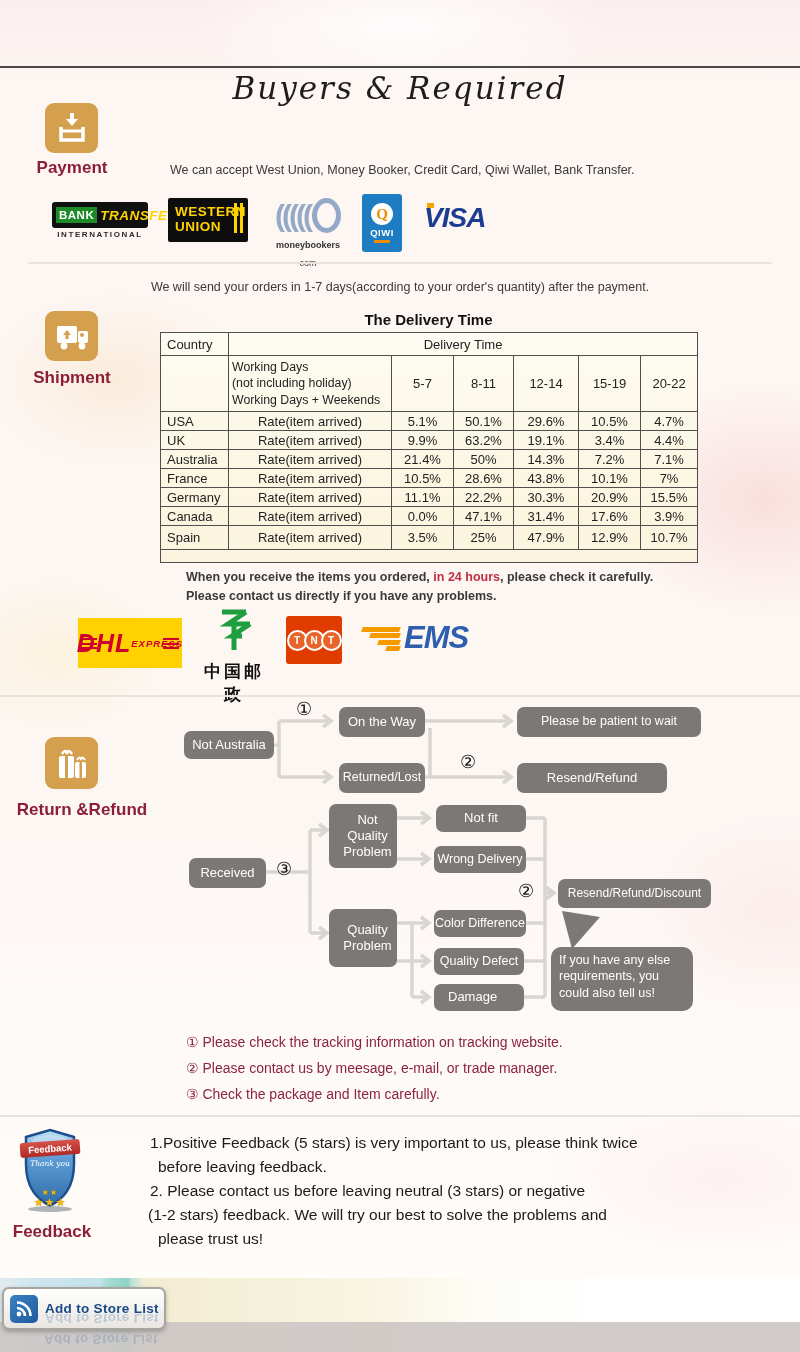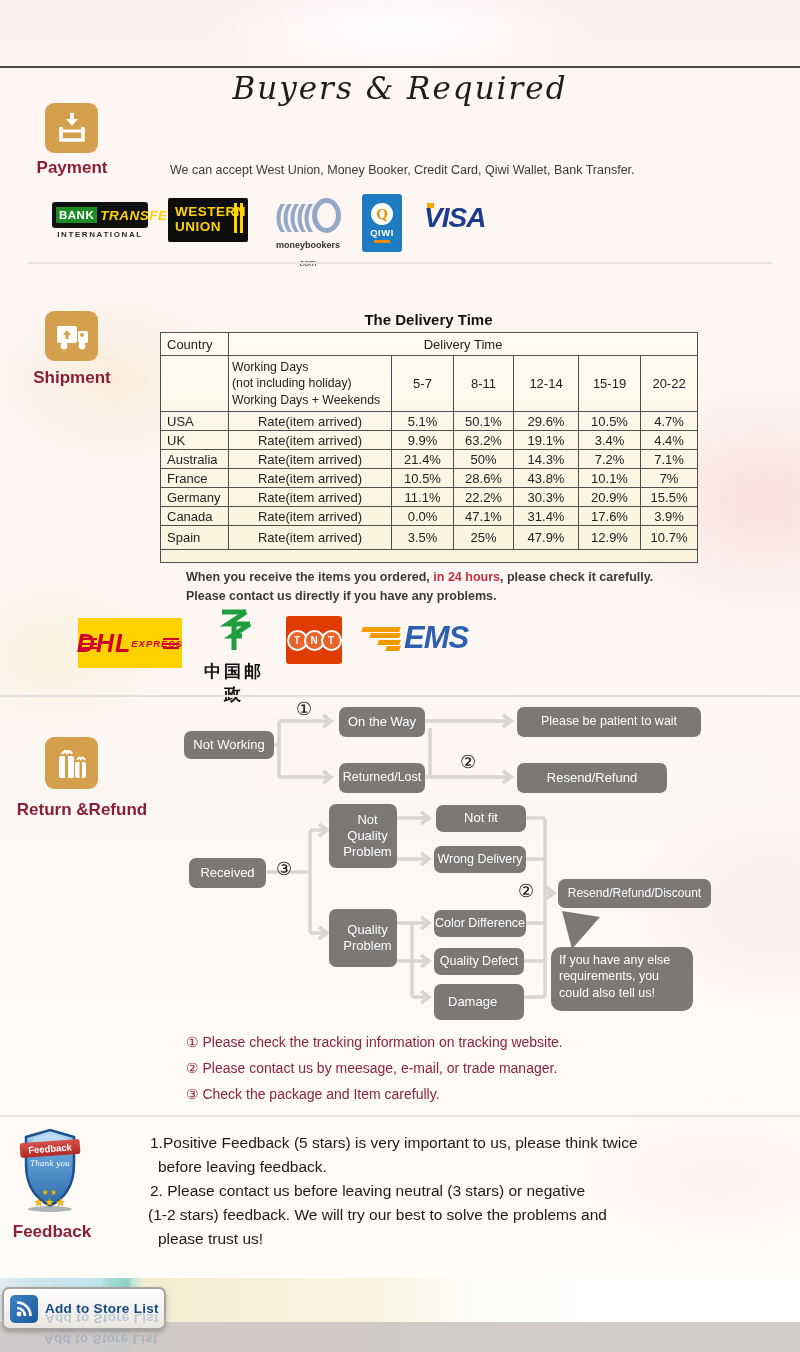--- a/index.html
+++ b/index.html
@@ -154,20 +154,21 @@
     <div class="qiwi-sub"></div>
   </div>
 
   <div class="visa" style="left:424px;top:202px;">
     <span class="visa-notch"></span>
     <span>VISA</span>
   </div>
 
   <div class="sep" style="left:28px;top:262px;width:744px;"></div>
 
+  <div class="abs bodytext" style="left:0;top:280px;width:800px;text-align:center;">We will send your orders in 1-7 days(according to your order's quantity) after the payment.</div>
 
   <div class="goldicon" style="left:45px;top:311px;">
     <svg width="38" height="36" viewBox="0 0 38 36">
       <rect x="4" y="8" width="20" height="17" rx="2" fill="#fff"></rect>
       <polygon points="14,12 10,17 12.5,17 12.5,21 15.5,21 15.5,17 18,17" fill="#d5a04e"></polygon>
       <rect x="25" y="13" width="10" height="12" rx="2" fill="#fff"></rect>
       <rect x="27" y="15" width="4" height="4" rx="2" fill="#d5a04e"></rect>
       <circle cx="11" cy="28" r="3.4" fill="#fff"></circle>
       <circle cx="29" cy="28" r="3.4" fill="#fff"></circle>
     </svg>
@@ -340,34 +341,34 @@
       <path d="M323 20 L331 26 L323 32  M323 76 L331 82 L323 88
                M503 20 L511 26 L503 32  M503 76 L511 82 L503 88
                M319 129 L327 135 L319 141  M319 232 L327 238 L319 244
                M421 117 L429 123 L421 129  M421 158 L429 164 L421 170
                M421 222 L429 228 L421 234  M421 260 L429 266 L421 272  M421 296 L429 302 L421 308
                M546 192 L554 198 L546 204"></path>
     </g>
     <polygon points="562,216 600,222 572,254" fill="#7b7876"></polygon>
   </svg>
 
-  <div class="node" style="left:184px;top:731px;width:90px;height:28px;">Not Working</div>
+  <div class="node" style="left:184px;top:731px;width:90px;height:28px;">Not Australia</div>
   <div class="node" style="left:339px;top:707px;width:86px;height:30px;">On the Way</div>
   <div class="node" style="left:517px;top:707px;width:184px;height:30px;font-size:12.5px;">Please be patient to wait</div>
   <div class="node" style="left:339px;top:763px;width:86px;height:30px;font-size:12.5px;">Returned/Lost</div>
   <div class="node" style="left:517px;top:763px;width:150px;height:30px;">Resend/Refund</div>
   <div class="node" style="left:189px;top:858px;width:77px;height:30px;">Received</div>
   <div class="node left" style="left:329px;top:804px;width:68px;height:64px;">Not Quality Problem</div>
   <div class="node" style="left:436px;top:805px;width:90px;height:27px;">Not fit</div>
   <div class="node" style="left:434px;top:846px;width:92px;height:27px;font-size:12.5px;">Wrong Delivery</div>
   <div class="node" style="left:558px;top:879px;width:153px;height:29px;font-size:12px;">Resend/Refund/Discount</div>
   <div class="node left" style="left:329px;top:909px;width:68px;height:58px;">Quality Problem</div>
   <div class="node" style="left:434px;top:910px;width:92px;height:27px;font-size:12.5px;">Color Difference</div>
   <div class="node" style="left:434px;top:948px;width:90px;height:27px;font-size:12.5px;">Quality Defect</div>
-  <div class="node left" style="left:434px;top:984px;width:90px;height:36px;padding-left:14px;">Damage</div>
+  <div class="node left" style="left:434px;top:984px;width:90px;height:27px;padding-left:14px;">Damage</div>
   <div class="bubble" style="left:551px;top:947px;width:142px;height:64px;">If you have any else requirements, you could also tell us!</div>
 
   <div class="marker" style="left:296px;top:698px;">①</div>
   <div class="marker" style="left:460px;top:751px;">②</div>
   <div class="marker" style="left:276px;top:858px;">③</div>
   <div class="marker" style="left:518px;top:880px;">②</div>
 
   <div class="notes">
     <div style="left:186px;top:1034px;">① Please check the tracking information on tracking website.</div>
     <div style="left:186px;top:1060px;">② Please contact us by meesage, e-mail, or trade manager.</div>

